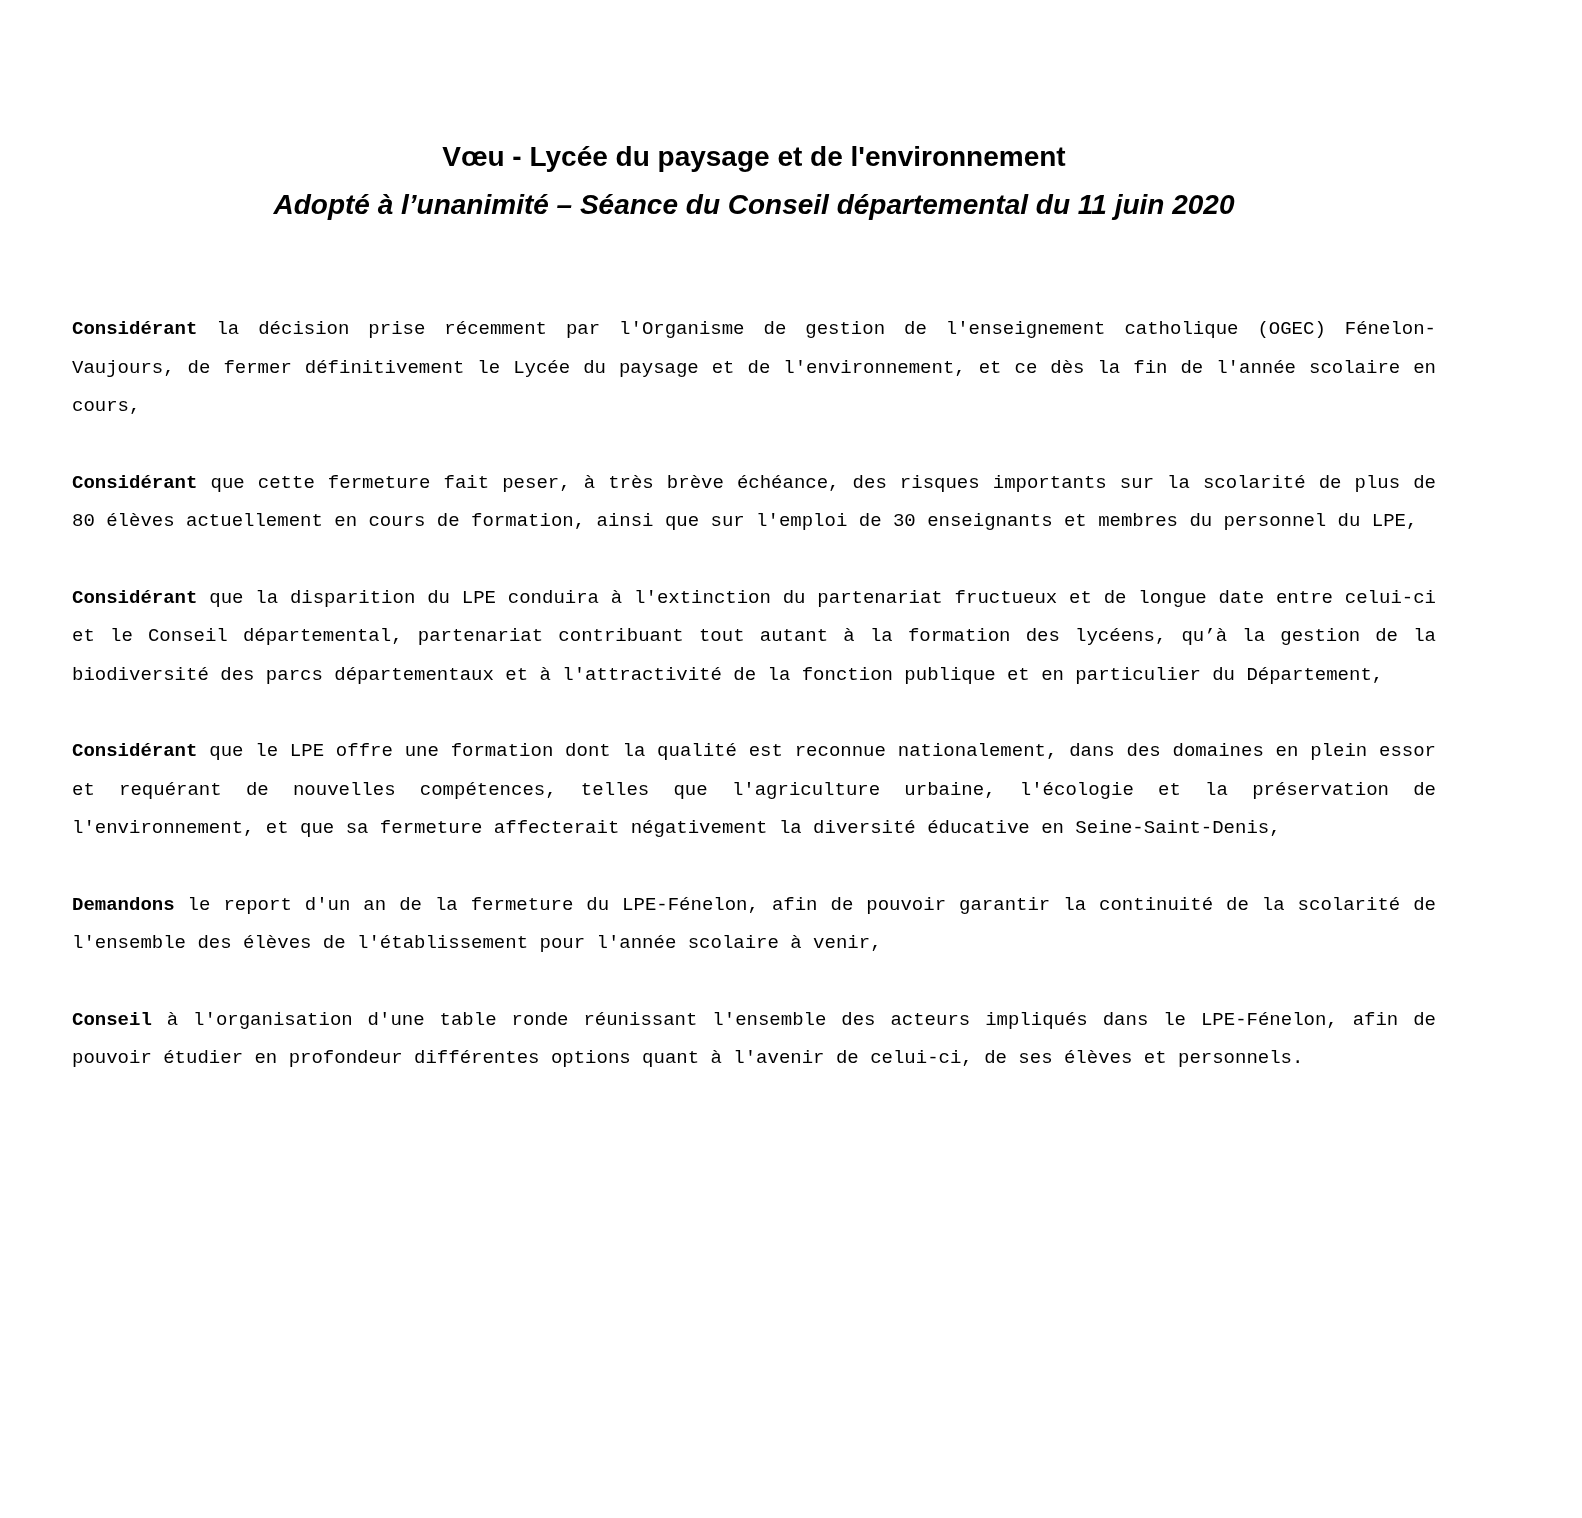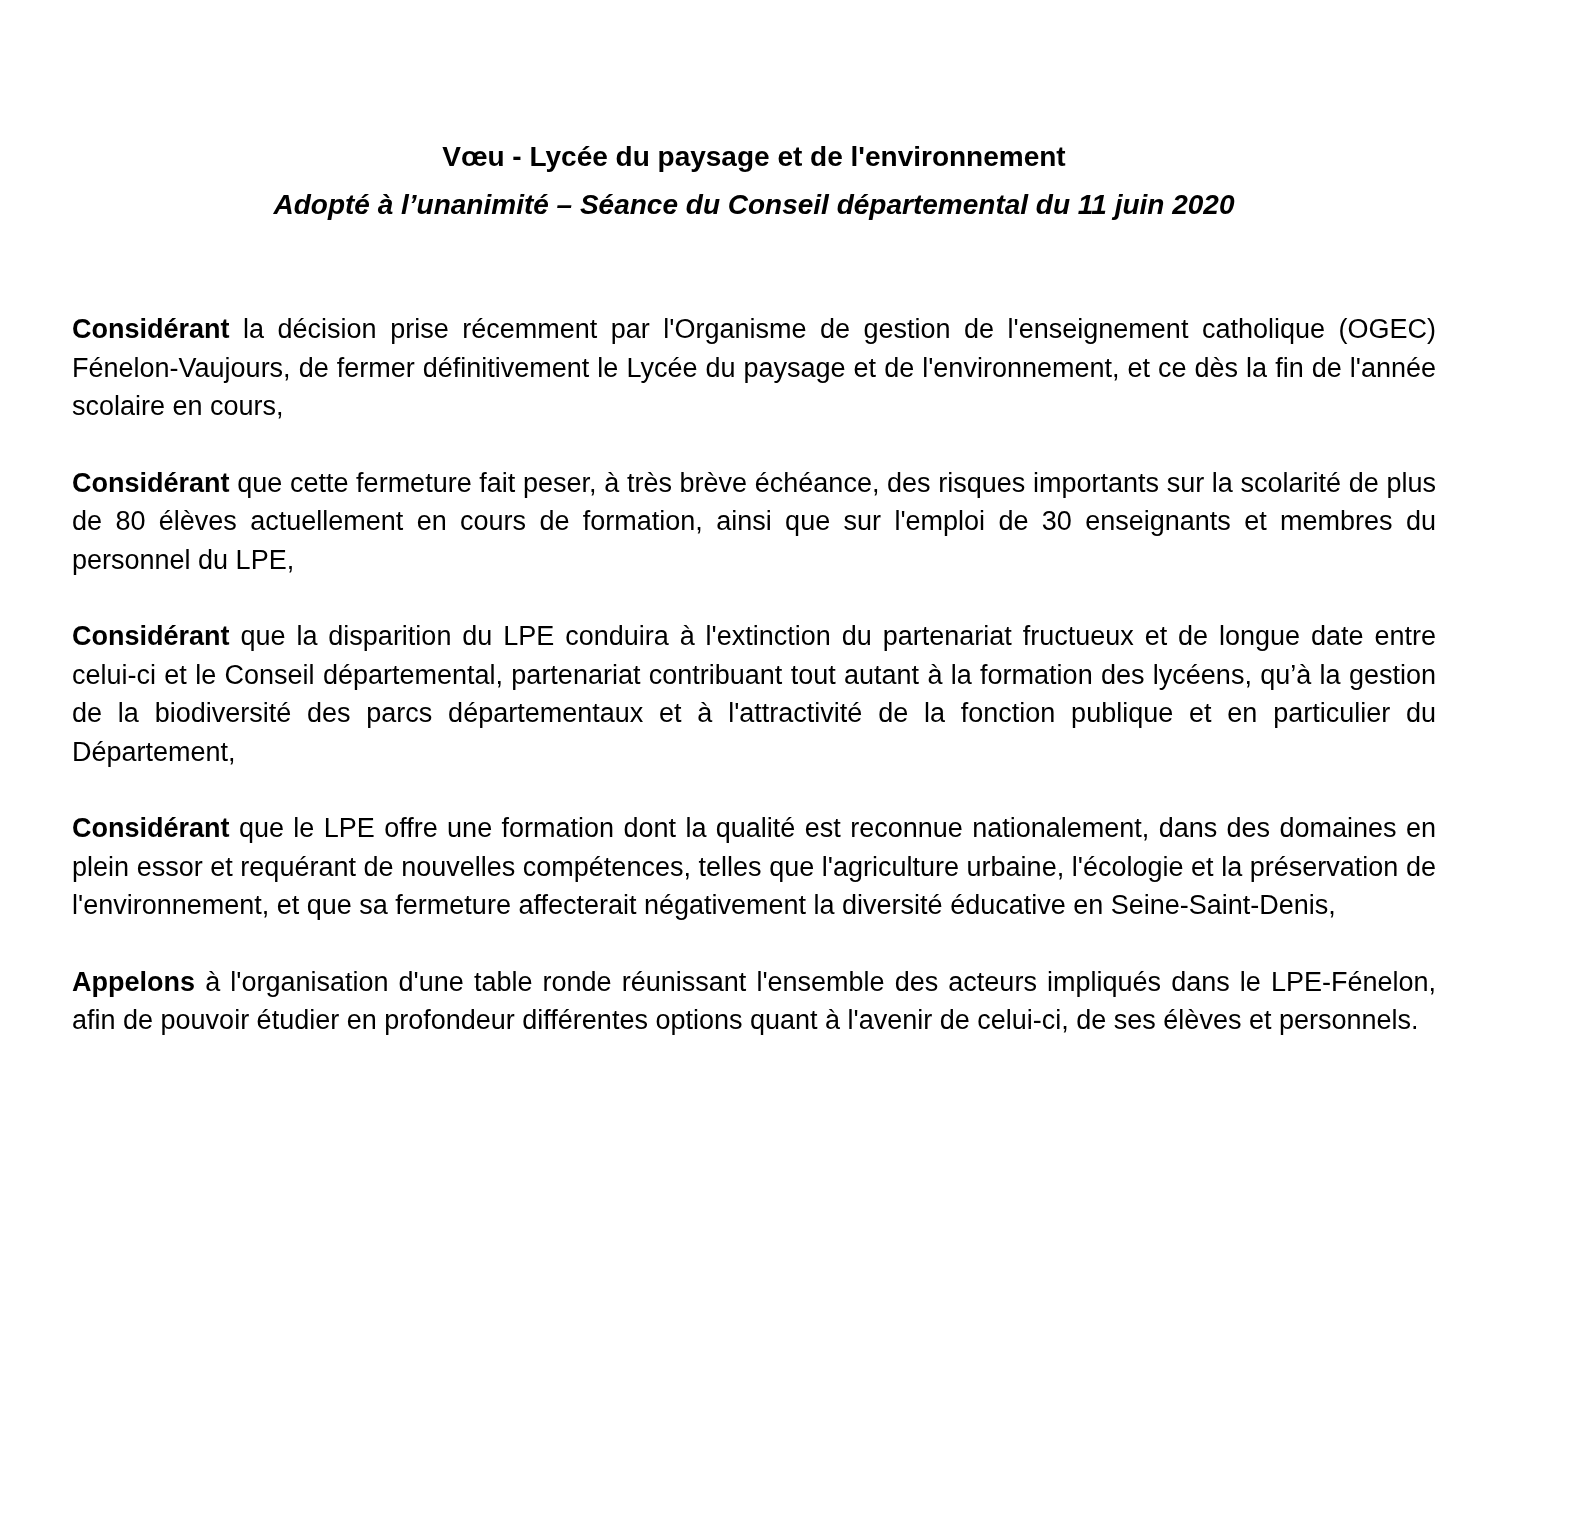--- a/index.html
+++ b/index.html
@@ -31,38 +31,40 @@
     font-size: 28px;
     line-height: 38px;
     font-style: italic;
     font-weight: 700;
     margin-top: 12px;
   }
   .doc-body {
     margin-top: 86px;
   }
   .doc-body p {
-    font-size: 27px;
+    font-size: 19px;
     line-height: 38.5px;
     text-align: justify;
     margin: 0 0 38px 0;
+    font-family: Liberation Mono, monospace;
   }
   .doc-body p .lead {
     font-weight: 700;
   }
 </style>
 </head>
 <body>
 
 <div class="page">
   <header class="doc-header">
     <h1 class="doc-title">Vœu - Lycée du paysage et de l'environnement</h1>
     <div class="doc-subtitle">Adopté à l’unanimité – Séance du Conseil départemental du 11 juin 2020</div>
   </header>
 
   <main class="doc-body" id="doc-body">
       <p><span class="lead">Considérant</span> <span>la décision prise récemment par l'Organisme de gestion de l'enseignement catholique (OGEC) Fénelon-Vaujours, de fermer définitivement le Lycée du paysage et de l'environnement, et ce dès la fin de l'année scolaire en cours,</span></p>
       <p><span class="lead">Considérant</span> <span>que cette fermeture fait peser, à très brève échéance, des risques importants sur la scolarité de plus de 80 élèves actuellement en cours de formation, ainsi que sur l'emploi de 30 enseignants et membres du personnel du LPE,</span></p>
       <p><span class="lead">Considérant</span> <span>que la disparition du LPE conduira à l'extinction du partenariat fructueux et de longue date entre celui-ci et le Conseil départemental, partenariat contribuant tout autant à la formation des lycéens, qu’à la gestion de la biodiversité des parcs départementaux et à l'attractivité de la fonction publique et en particulier du Département,</span></p>
       <p><span class="lead">Considérant</span> <span>que le LPE offre une formation dont la qualité est reconnue nationalement, dans des domaines en plein essor et requérant de nouvelles compétences, telles que l'agriculture urbaine, l'écologie et la préservation de l'environnement, et que sa fermeture affecterait négativement la diversité éducative en Seine-Saint-Denis,</span></p>
-      <p><span class="lead">Appelons</span> <span>à l'organisation d'une table ronde réunissant l'ensemble des acteurs impliqués dans le LPE-Fénelon, afin de pouvoir étudier en profondeur différentes options quant à l'avenir de celui-ci, de ses élèves et personnels.</span></p>
+      <p><span class="lead">Demandons</span> <span>le report d'un an de la fermeture du LPE-Fénelon, afin de pouvoir garantir la continuité de la scolarité de l'ensemble des élèves de l'établissement pour l'année scolaire à venir,</span></p>
+      <p><span class="lead">Conseil</span> <span>à l'organisation d'une table ronde réunissant l'ensemble des acteurs impliqués dans le LPE-Fénelon, afin de pouvoir étudier en profondeur différentes options quant à l'avenir de celui-ci, de ses élèves et personnels.</span></p>
     </main>
 </div>
 
 </body></html>

